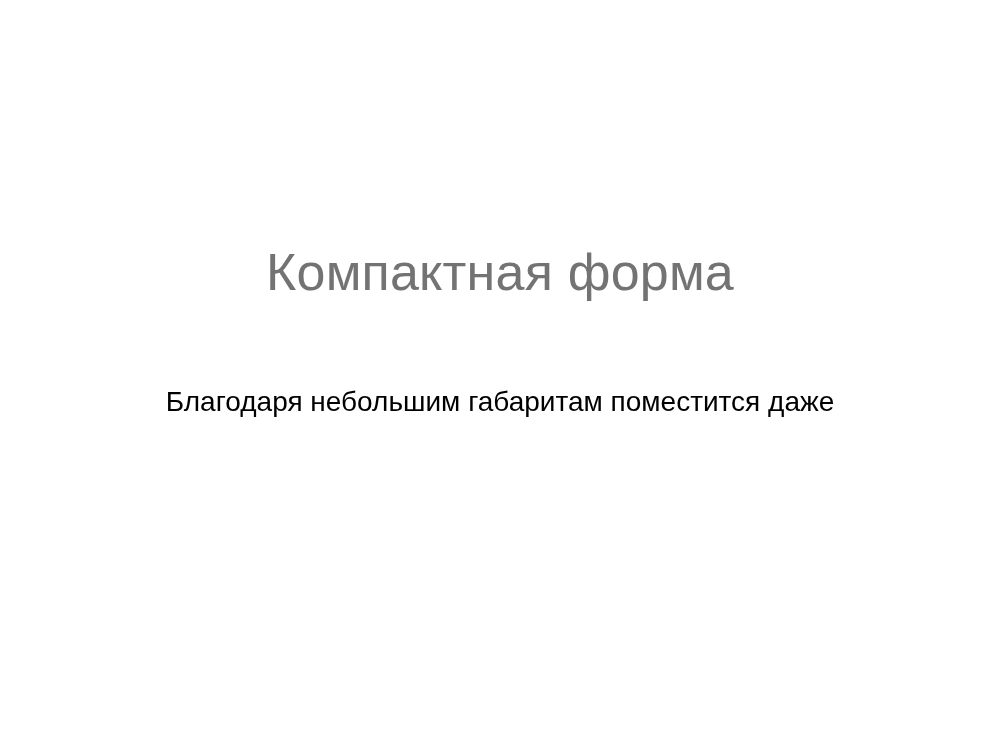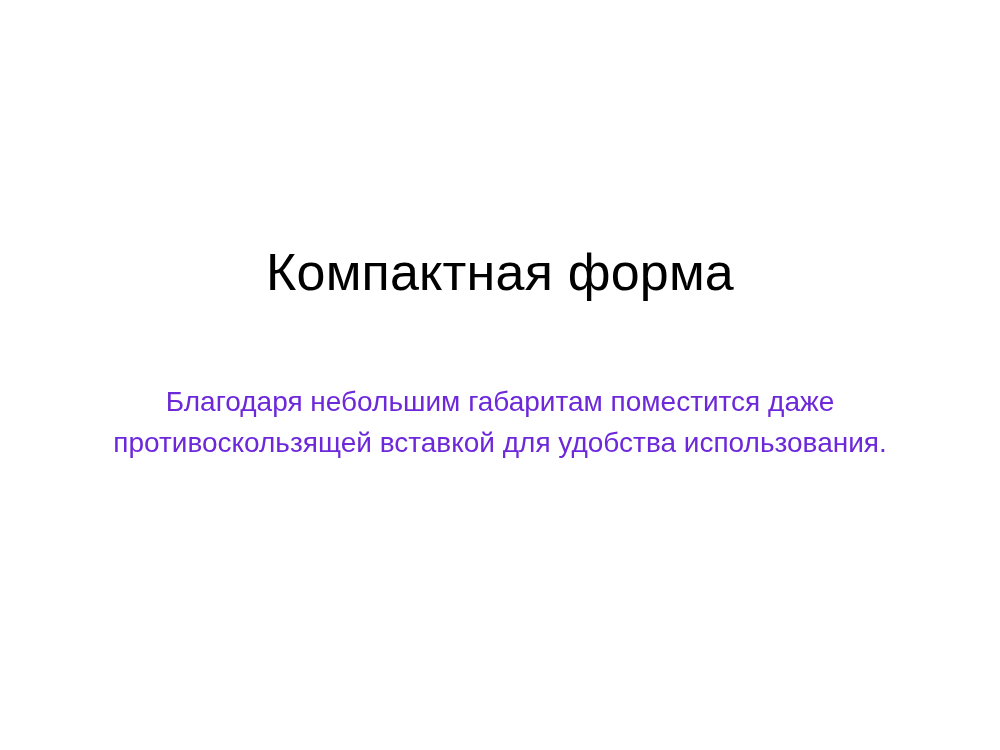--- a/index.html
+++ b/index.html
@@ -38,49 +38,48 @@
     margin: 0;
     position: absolute;
     top: 243px;
     left: 0;
     width: 1000px;
     text-align: center;
     font-size: 52px;
     line-height: 58px;
     font-weight: 300;
     letter-spacing: 0.2px;
-    color: #000000;
+    color: #737373;
     white-space: nowrap;
   }
 
   .slide-body {
     position: absolute;
     top: 381px;
     left: 0;
     width: 1000px;
     text-align: center;
     font-size: 28px;
     line-height: 41px;
     font-weight: 400;
     letter-spacing: 0px;
-    color: #6d28d9;
+    color: #000000;
   }
 
   .body-line {
     display: block;
     white-space: nowrap;
   }
 </style>
 </head>
 <body>
 
 <div class="slide">
   <div class="slide-content">
 
     <h1 class="slide-title">Компактная форма</h1>
 
     <div class="slide-body">
       <span class="body-line">Благодаря небольшим габаритам поместится даже</span>
-      <span class="body-line">противоскользящей вставкой для удобства использования.</span>
     </div>
 
   </div>
 </div>
 
 </body></html>

